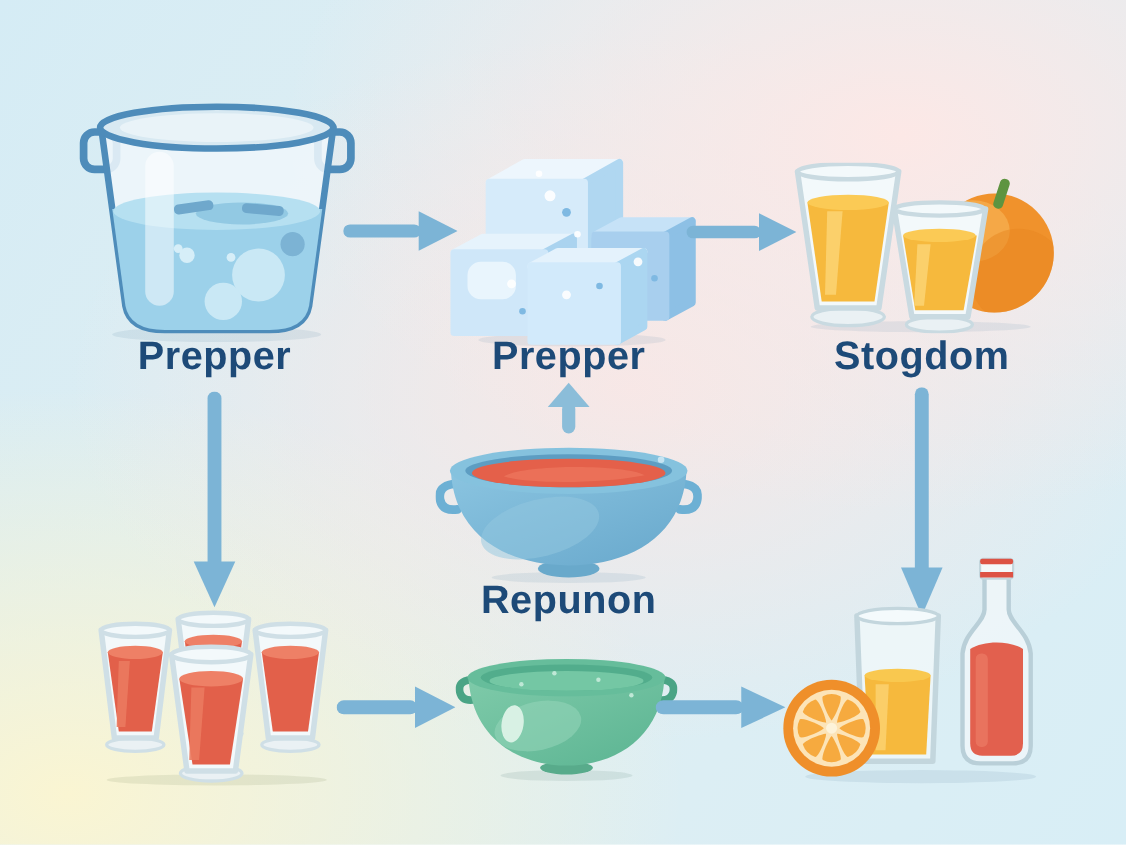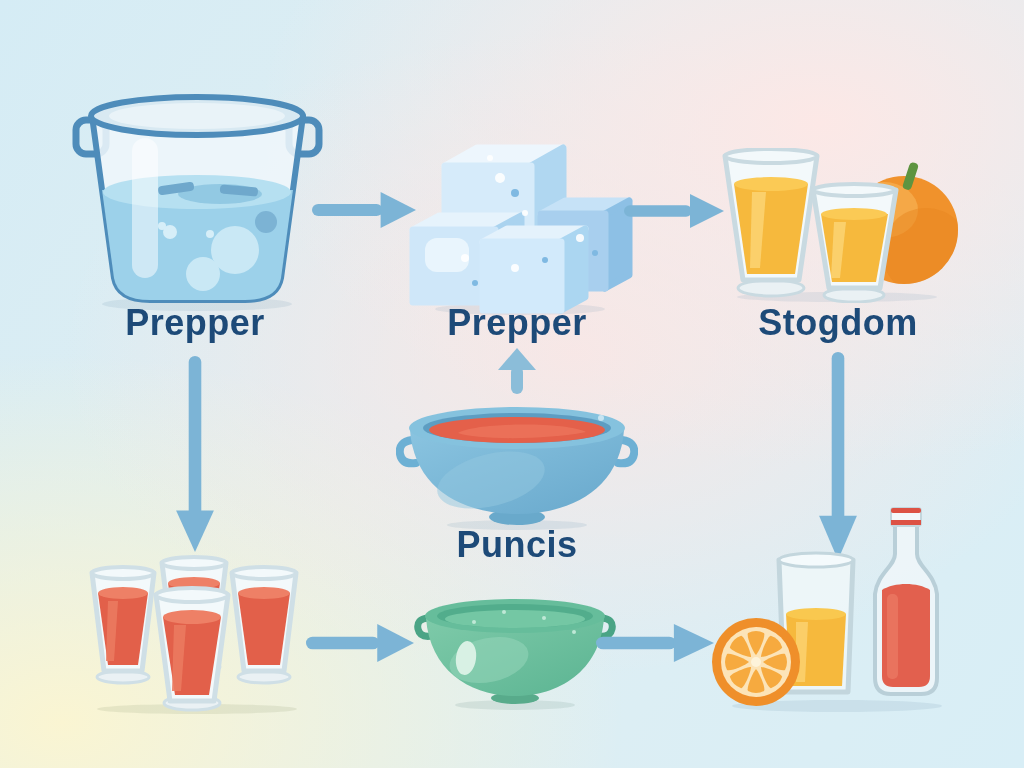--- a/index.html
+++ b/index.html
@@ -176,21 +176,21 @@
       <path d="M14,42 C18,100 66,126 121,126 C176,126 224,100 228,42 C180,58 62,58 14,42 Z" fill="url(#bowlBlue)"></path>
       <ellipse cx="95" cy="92" rx="55" ry="26" fill="#93c8e0" opacity="0.5" transform="rotate(-14 95 92)"></ellipse>
       <ellipse cx="121" cy="40" rx="108" ry="21" fill="#85c2de"></ellipse>
       <ellipse cx="121" cy="40" rx="94" ry="15" fill="#5d9dc2"></ellipse>
       <ellipse cx="121" cy="42" rx="88" ry="13" fill="#e4604a"></ellipse>
       <path d="M62,45 C82,34 170,34 190,44 C150,52 82,52 62,45 Z" fill="#eb725a" opacity="0.9"></path>
       <circle cx="205" cy="30" r="3" fill="#c6e4f2"></circle>
     </svg>
   </div>
 
-  <div class="label" style="left:417px;top:528px;width:200px;">Puncis</div>
+  <div class="label" style="left:417px;top:528px;width:200px;">Repunon</div>
 
   <div class="abs" style="left:174px;top:356px;width:42px;height:198px;">
     <svg viewBox="0 0 40 200" preserveAspectRatio="none">
       <rect x="14" y="0" width="12" height="162" rx="6" fill="#7cb4d6"></rect>
       <polygon points="2,156 38,156 20,198" fill="#7cb4d6"></polygon>
     </svg>
   </div>
 
   <div class="abs" style="left:817px;top:352px;width:42px;height:210px;">
     <svg viewBox="0 0 40 200" preserveAspectRatio="none">

